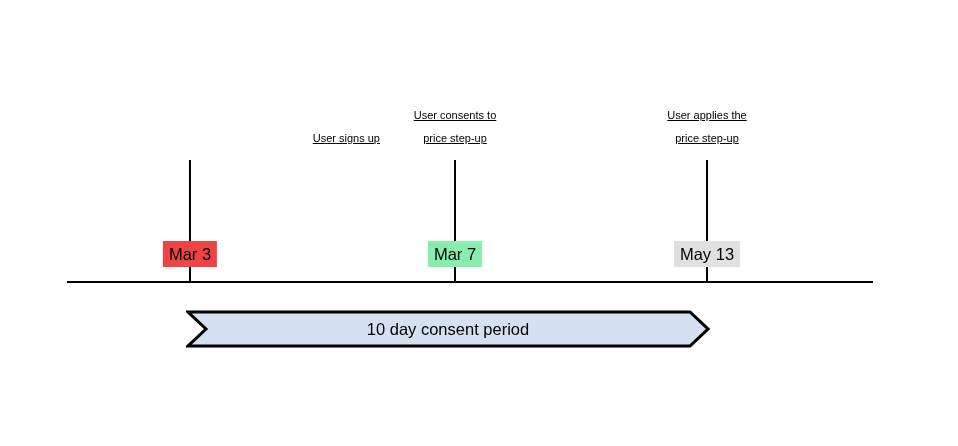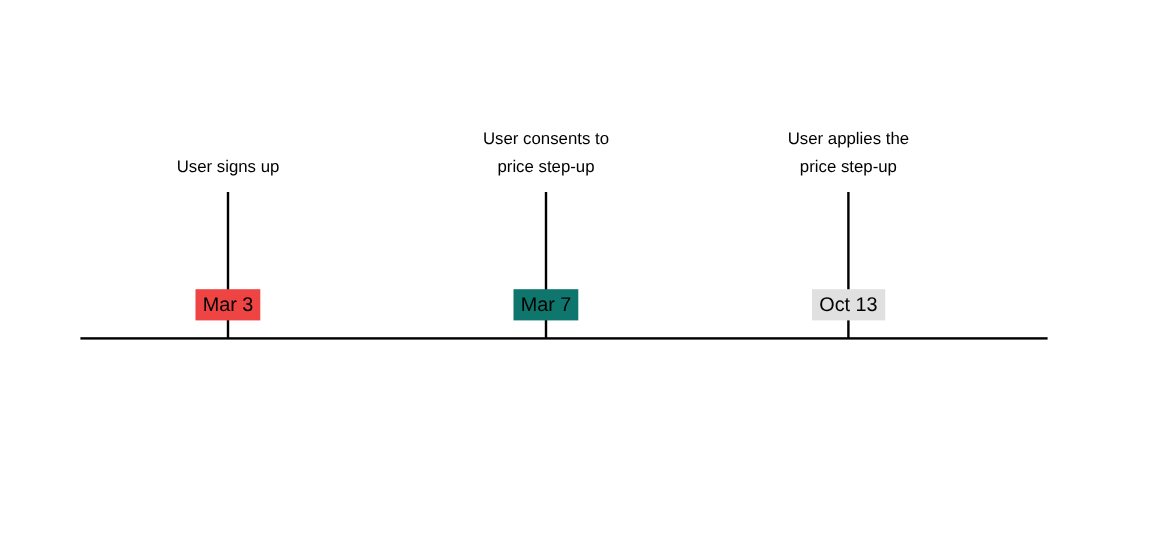--- a/index.html
+++ b/index.html
@@ -49,28 +49,30 @@
     background: #000000;
   }
 
   
   .event-caption {
     position: absolute;
     left: -190px;
     width: 380px;
     top: 104px;
     text-align: center;
-    font-size: 14px;
+    font-size: 11px;
     line-height: 23px;
     color: #000000;
     white-space: pre-line;
+    text-decoration: underline;
   }
   
   .event-caption.single-line {
     top: 127px;
+    text-align: right;
   }
 
   
   .event-date {
     position: absolute;
     top: 241px;
     left: 50%;
     transform: translateX(-50%);
     background: #e0e0e0;
     color: #000000;
@@ -117,24 +119,30 @@
   <div class="event" style="left:190px;">
     <div class="event-caption single-line">User signs up</div>
     <div class="event-tick"></div>
     <div class="event-date" style="background: #ef4444;">Mar 3</div>
   </div>
 
   <div class="event" style="left:455px;">
     <div class="event-caption">User consents to
 price step-up</div>
     <div class="event-tick"></div>
-    <div class="event-date" style="background: #0f766e;">Mar 7</div>
+    <div class="event-date" style="background: #86efac;">Mar 7</div>
   </div>
 
   <div class="event" style="left:707px;">
     <div class="event-caption">User applies the
 price step-up</div>
     <div class="event-tick"></div>
-    <div class="event-date" style="background: rgb(224, 224, 224);">Oct 13</div>
+    <div class="event-date" style="background: rgb(224, 224, 224);">May 13</div>
   </div>
 
+  <div class="period-band">
+    <svg viewBox="0 0 524 38" preserveAspectRatio="none">
+      <polygon points="2,2 504,2 522,19 504,36 2,36 20,19" fill="#d4e1f0" stroke="#000000" stroke-width="3" stroke-linejoin="miter"></polygon>
+    </svg>
+    <div class="period-band-label">10 day consent period</div>
+  </div>
 
 </div>
 
 </body></html>

